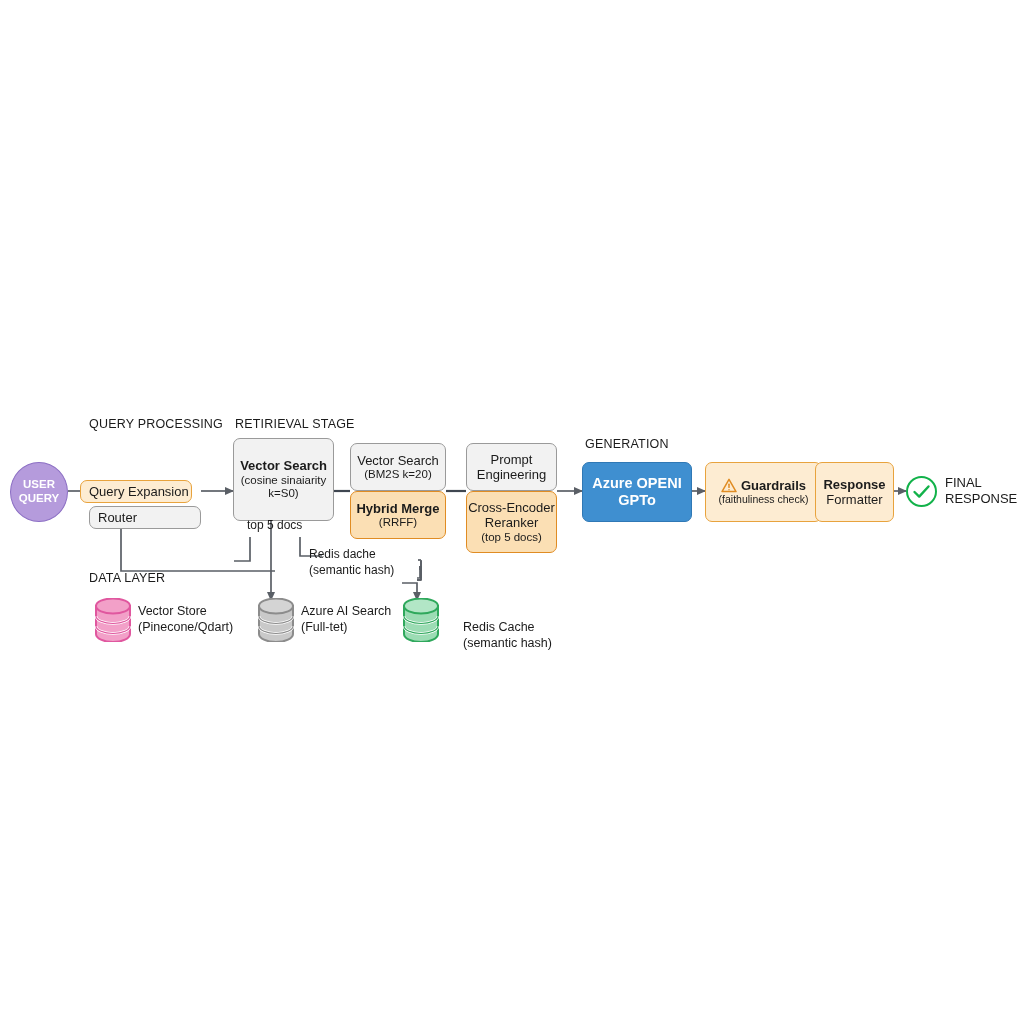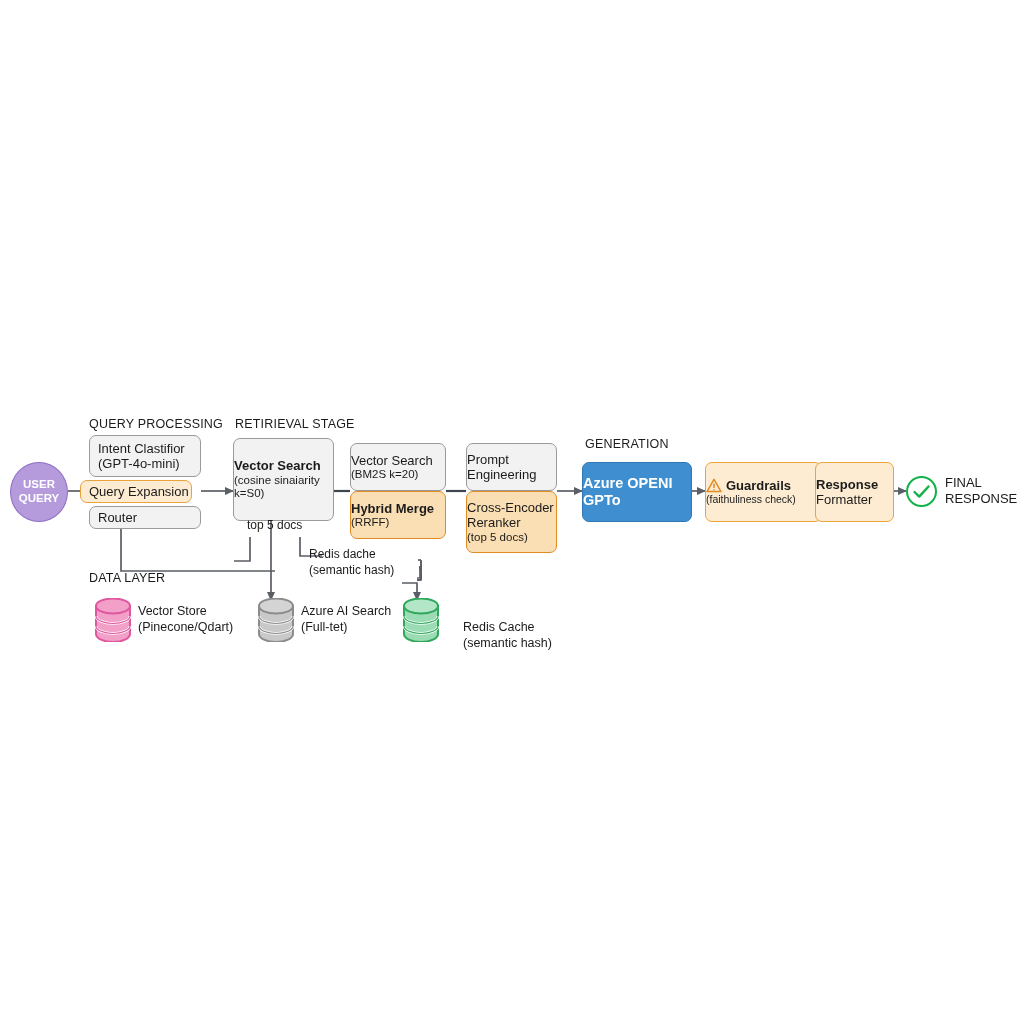--- a/index.html
+++ b/index.html
@@ -29,21 +29,21 @@
     letter-spacing: 0.2px;
     color: #1b1b1b;
     white-space: nowrap;
   }
 
   
   .node {
     border-radius: 7px;
     display: flex;
     flex-direction: column;
-    align-items: flex-start;
+    align-items: center;
     justify-content: center;
     text-align: center;
     line-height: 1.18;
     font-size: 13px;
   }
   .node .l1 { white-space: nowrap; }
   .node .l2 { white-space: nowrap; }
   .node .l3 { white-space: nowrap; }
 
   .node.gray {
@@ -181,24 +181,20 @@
   </div>
 
   <div class="abs section-label" style="left:89px; top:417px;">QUERY PROCESSING</div>
 
   <div class="abs section-label" style="left:235px; top:417px;">RETIRIEVAL STAGE</div>
 
   <div class="abs section-label" style="left:585px; top:437px;">GENERATION</div>
 
   <div class="abs section-label" style="left:89px; top:571px;">DATA LAYER</div>
 
-  <div class="abs node gray left-align" style="left:89px; top:435px; width:112px; height:42px;">
-    <span class="l1">Intent Clastifior</span>
-    <span class="l2">(GPT-4o-mini)</span>
-  </div>
 
   <div class="abs node tan left-align" style="left:80px; top:480px; width:112px; height:23px;">
     <span class="l1">Query Expansion</span>
   </div>
 
   <div class="abs node gray left-align" style="left:89px; top:506px; width:112px; height:23px;">
     <span class="l1">Router</span>
   </div>
 
   <div class="abs node gray" style="left:233px; top:438px; width:101px; height:83px;">

